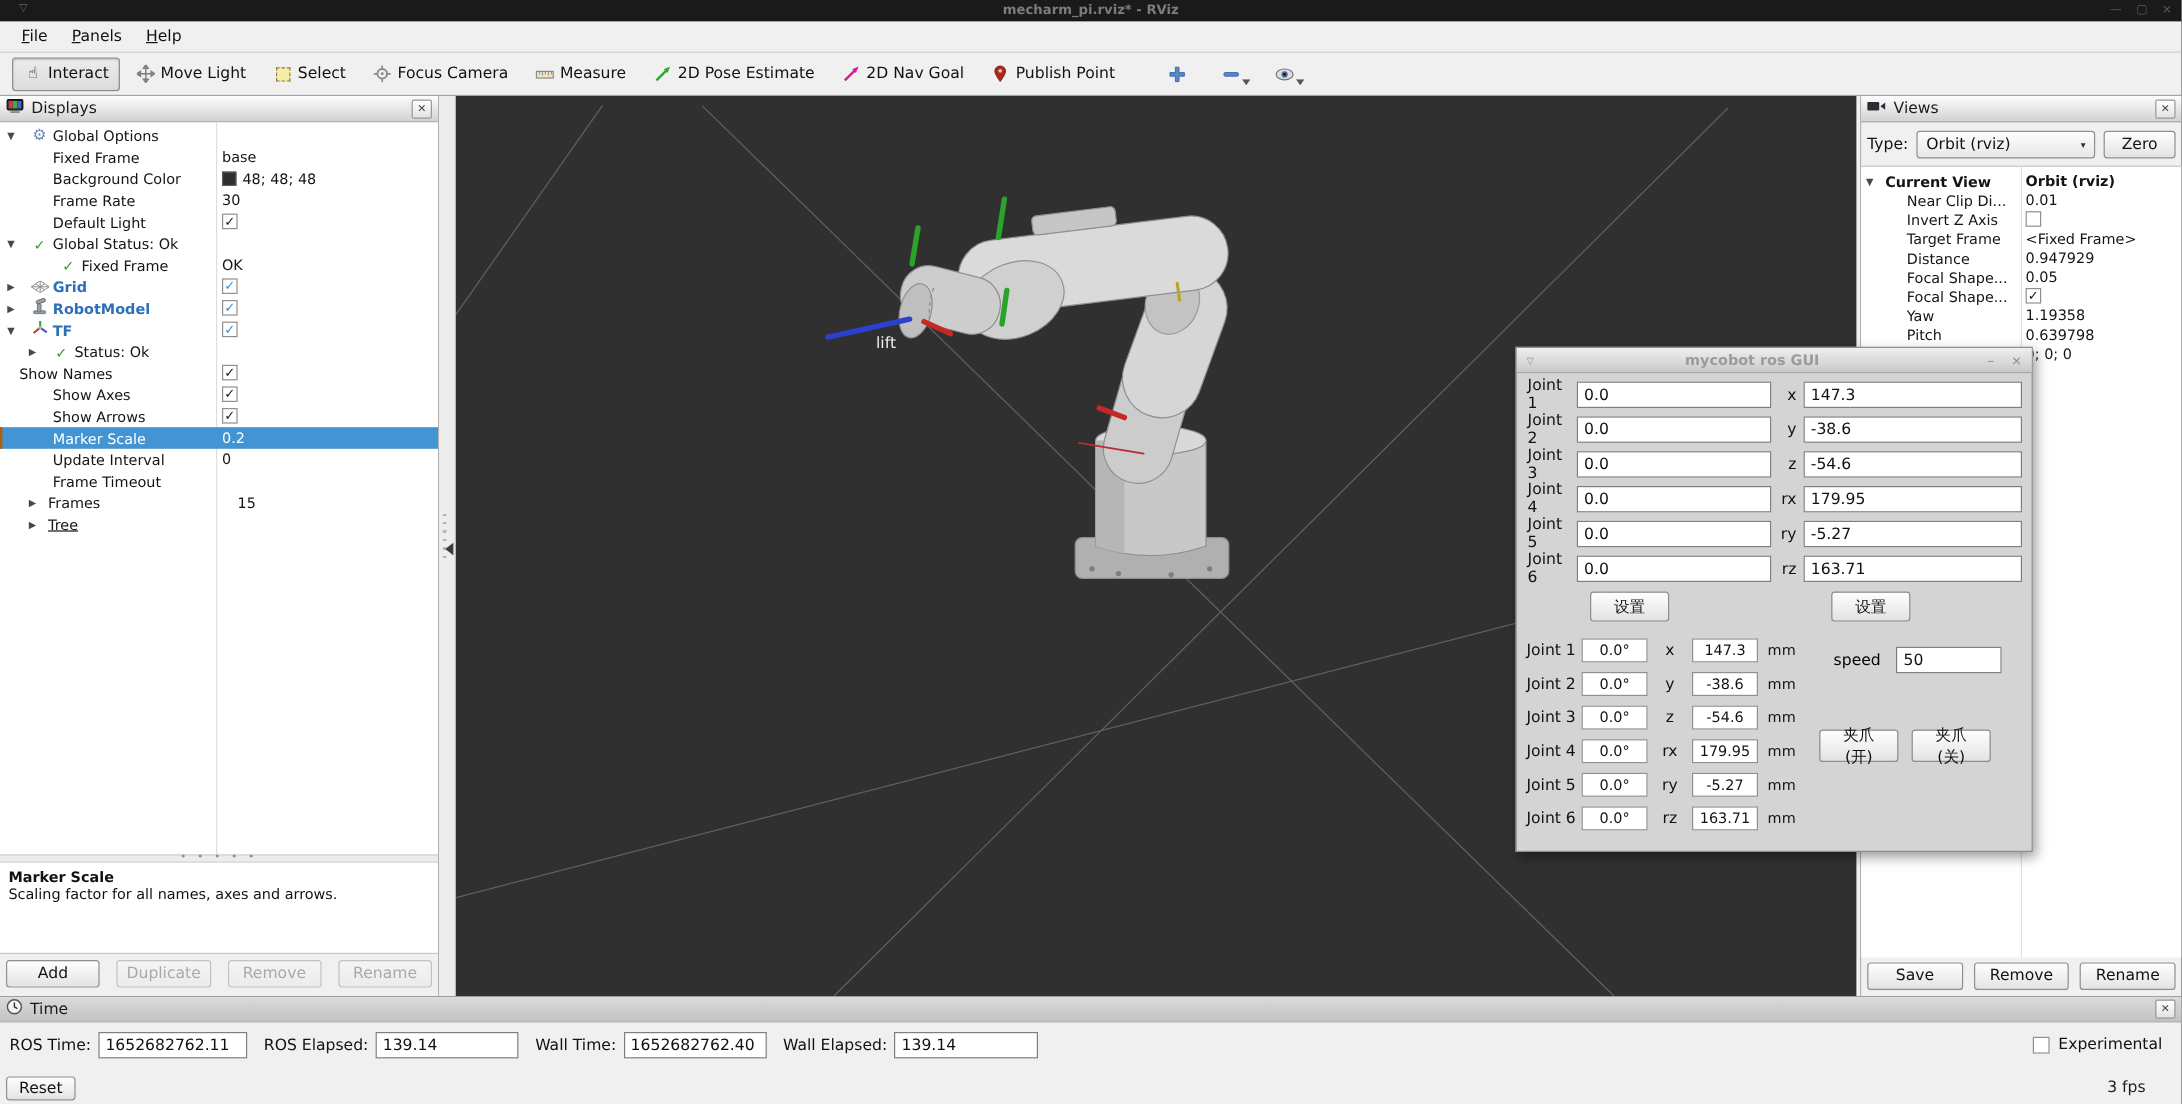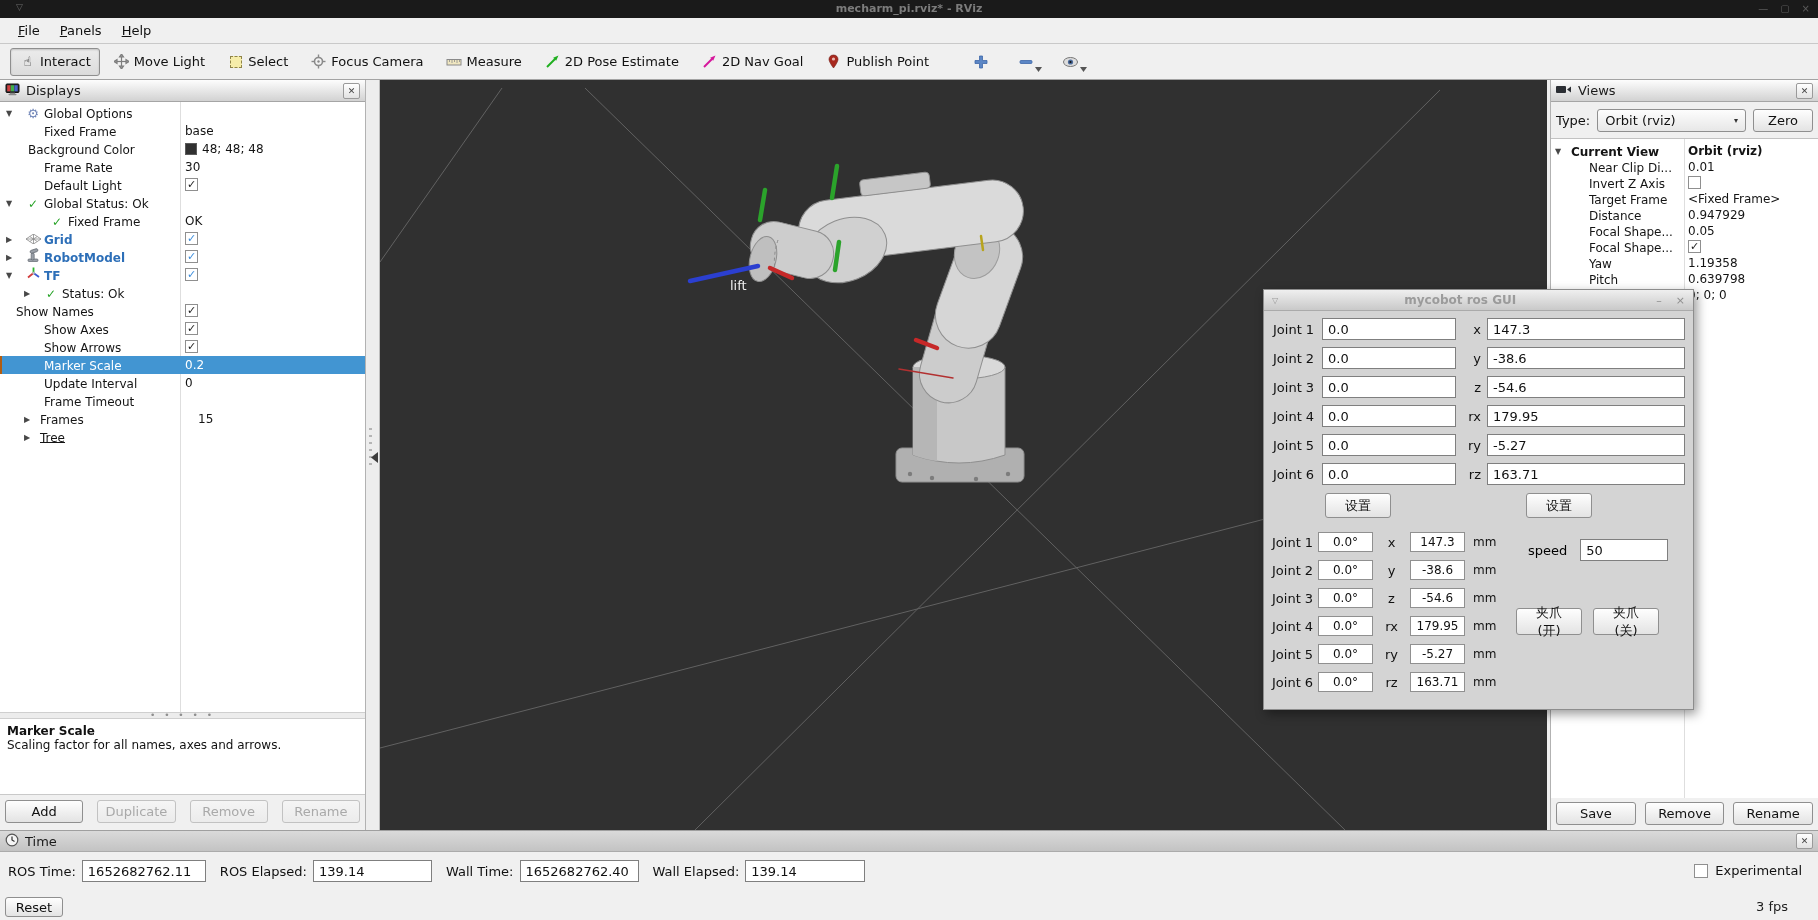--- a/index.html
+++ b/index.html
@@ -106,21 +106,21 @@
   .dialog-titlebar { position:absolute; top:0; left:0; right:0; height:21px;
                      background:linear-gradient(#efefef,#c9c9c9); border-bottom:1px solid #aaa;
                      display:flex; align-items:center; padding:0 8px; }
   .dlg-menu-arrow { font-size:8px; color:#9a9a9a; }
   .dlg-title { flex:1; text-align:center; font-size:12px; font-weight:bold; color:#9b9b9b; }
   .dlg-controls { font-size:11px; color:#8f8f8f; }
   .dlg-controls span { margin-left:14px; }
   #dialog-joints { position:absolute; top:21px; left:0; right:0; }
   .djrow { display:flex; align-items:center; margin:7px 8px 0 9px; height:22px; font-size:13px; color:#111; }
   .djlabel { width:49px; }
-  .djoint-input { width:134px; }
+  .djoint-input { width:162px; }
   .djcoord { width:31px; text-align:right; padding-right:6px; }
   .dcoord-input { flex:1; }
   .set-row { position:absolute; top:203px; left:0; right:0; height:25px; }
   .set-btn1 { position:absolute; left:61px; width:66px; height:25px; }
   .set-btn2 { position:absolute; left:262px; width:66px; height:25px; }
   #dialog-readouts { position:absolute; top:234px; left:0; right:0; }
   .drrow { display:flex; align-items:center; margin:8px 0 0 8px; height:20px; font-size:13px; color:#111; }
   .drlabel { width:46px; }
   .rbox { background:#fff; border:1px solid #909090; text-align:center; font-size:12px;
           height:20px; line-height:18px; width:55px; }
@@ -295,21 +295,21 @@
               <rect x="5" y="9.5" width="5" height="1.2" fill="#666"></rect>
               <rect x="3.5" y="10.8" width="8" height="1.4" rx="0.6" fill="#888"></rect>
             </svg></span>
         <span>Displays</span>
         <span class="close-btn">✕</span>
       </div>
       <div class="displays-tree" id="displays-tree">
         <div class="tree-divider"></div>
       <div class="trow" style="padding-left: 6px;"><span class="arrow">▼</span><span class="ticon"><span style="color:#7186b8;font-size:13px">⚙</span></span><span class="tlabel">Global Options</span></div>
           <div class="trow" style="padding-left: 44px;"><span class="tlabel">Fixed Frame</span><span class="tval" style="left: 185px;">base</span></div>
-          <div class="trow" style="padding-left: 28px;"><span class="tlabel">Background Color</span><span class="tval" style="left: 185px;"><span class="swatch"></span><span>48; 48; 48</span></span></div>
+          <div class="trow" style="padding-left: 44px;"><span class="tlabel">Background Color</span><span class="tval" style="left: 185px;"><span class="swatch"></span><span>48; 48; 48</span></span></div>
           <div class="trow" style="padding-left: 44px;"><span class="tlabel">Frame Rate</span><span class="tval" style="left: 185px;">30</span></div>
           <div class="trow" style="padding-left: 44px;"><span class="tlabel">Default Light</span><span class="tval" style="left: 185px;"><span class="cb black-check">✓</span></span></div>
           <div class="trow" style="padding-left: 6px;"><span class="arrow">▼</span><span class="ticon"><span style="color:#27a327;font-weight:bold;font-size:12px">✓</span></span><span class="tlabel">Global Status: Ok</span></div>
           <div class="trow" style="padding-left: 46px;"><span class="ticon"><span style="color:#27a327;font-weight:bold;font-size:12px">✓</span></span><span class="tlabel">Fixed Frame</span><span class="tval" style="left: 185px;">OK</span></div>
           <div class="trow" style="padding-left: 6px;"><span class="arrow">▶</span><span class="ticon"><svg width="15" height="10" viewBox="0 0 15 10">
                 <g stroke="#8a8a8a" stroke-width="0.8" fill="none">
                   <path d="M7.5 0 L15 5 L7.5 10 L0 5 Z"></path>
                   <path d="M3.75 2.5 L11.25 7.5 M11.25 2.5 L3.75 7.5"></path>
                   <path d="M7.5 0 L7.5 10 M0 5 L15 5"></path>
                 </g>

